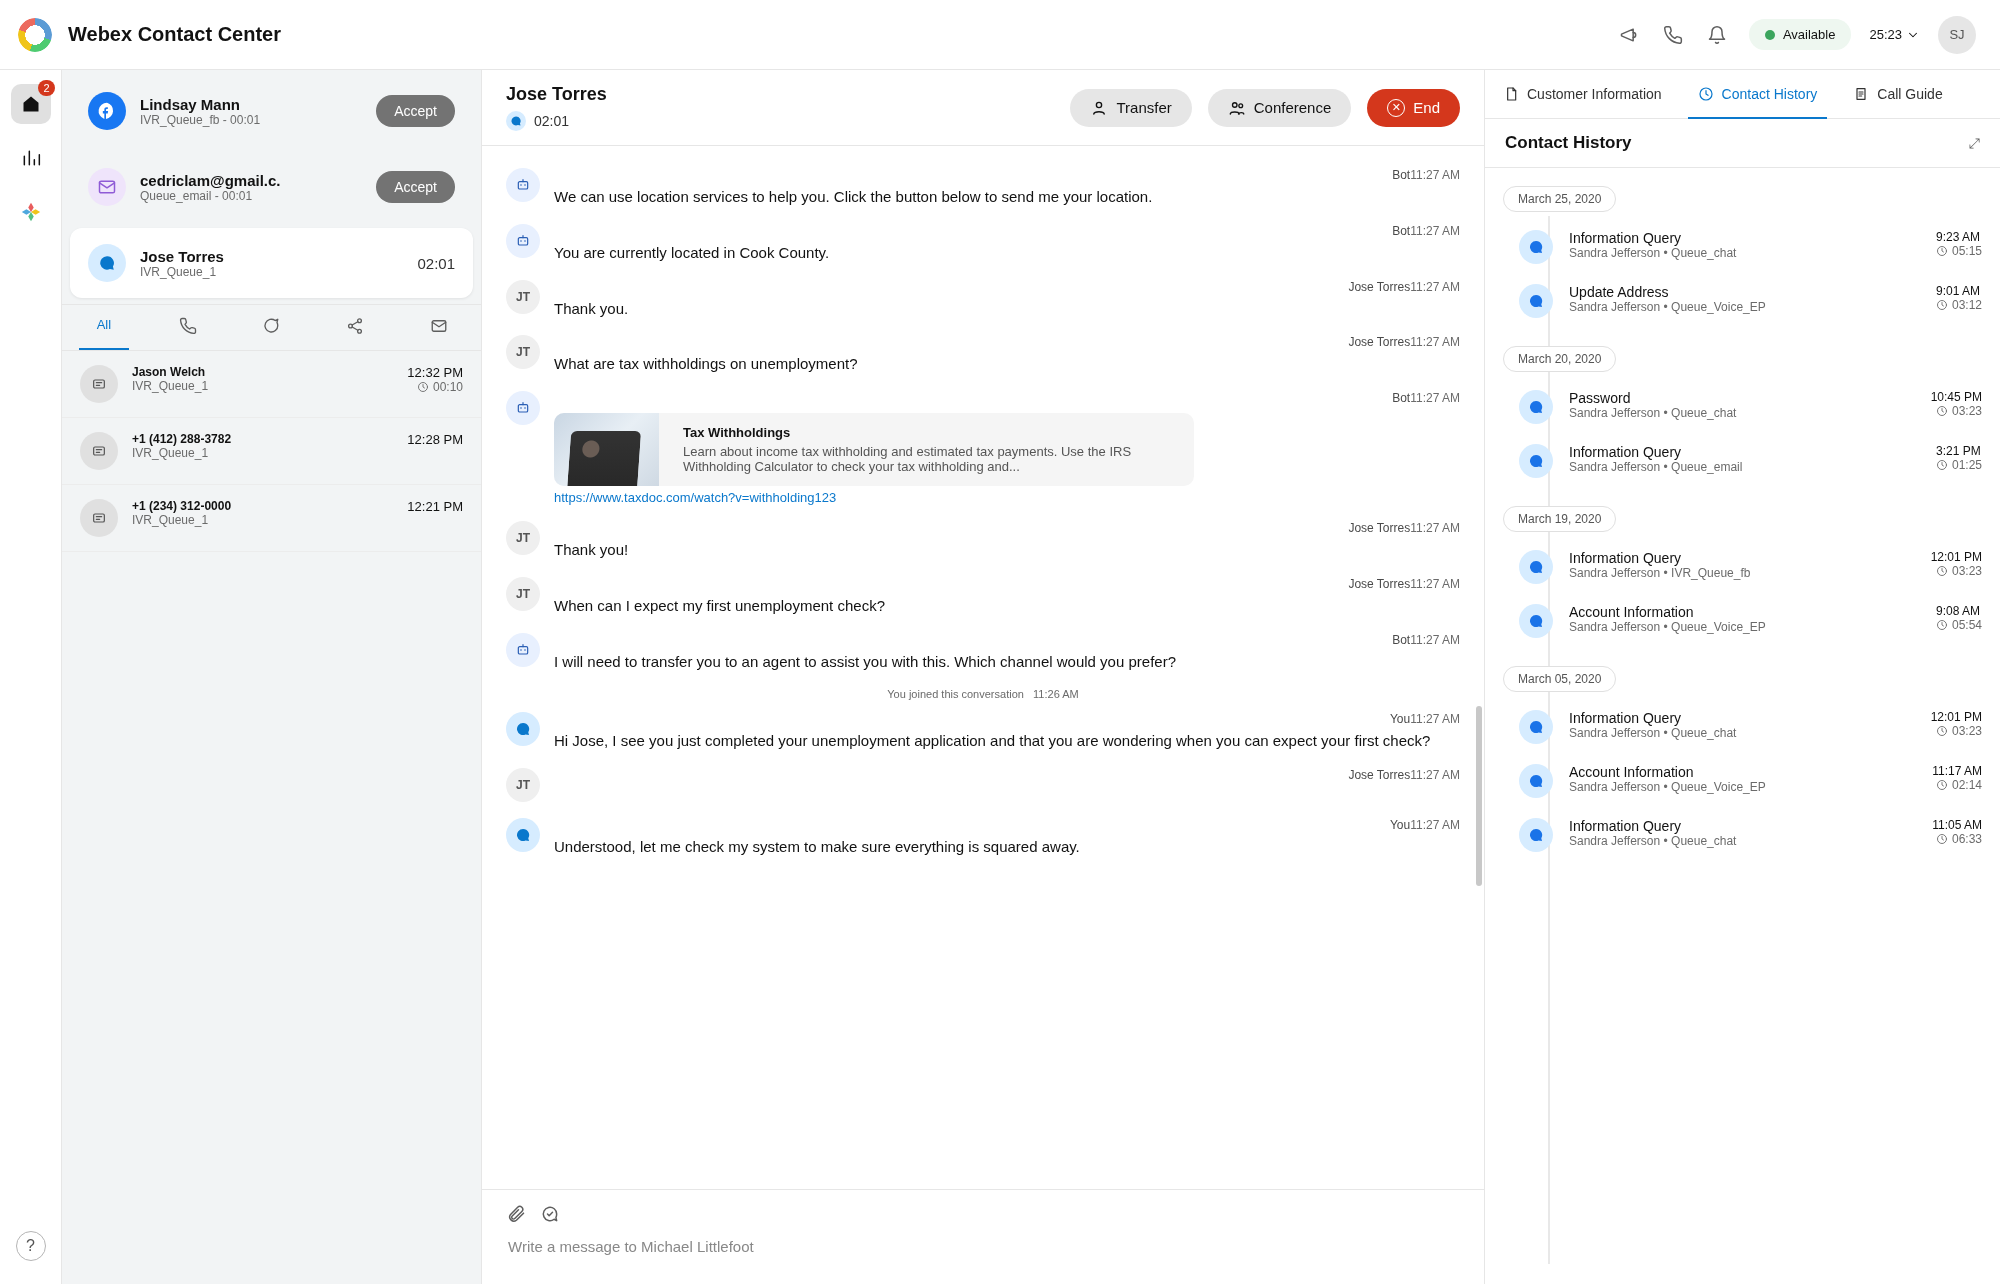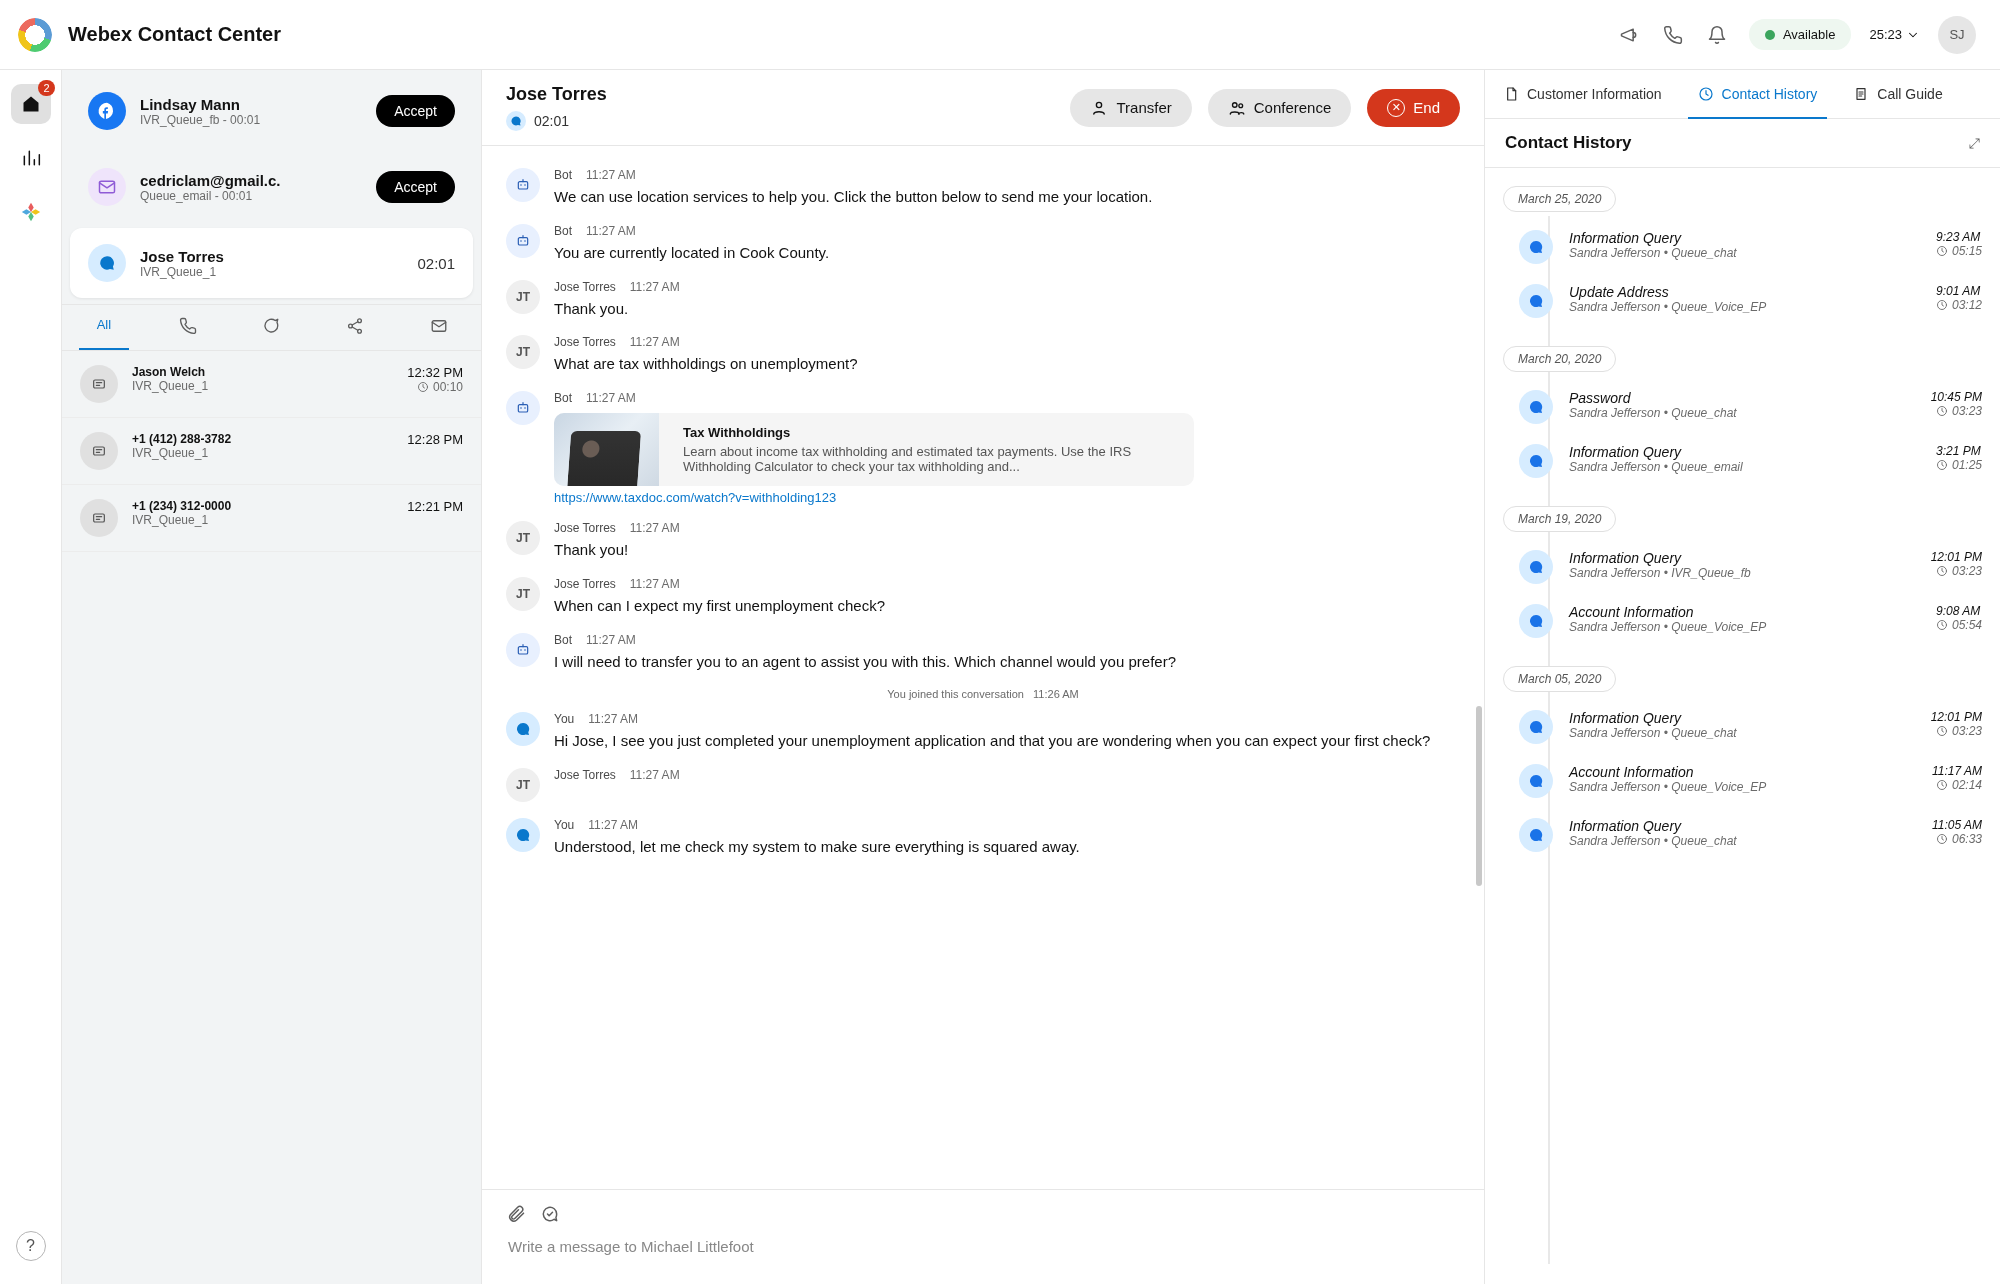--- a/index.html
+++ b/index.html
@@ -106,21 +106,21 @@
     font-size:18px;
   }
   .ch-fb { background:#1877f2; color:#fff; }
   .ch-email { background:#efe4fb; color:#8f5bd6; }
   .ch-chat { background:#d6ecff; color:#0a78cc; }
   .ch-gray { background:#e0e0e0; color:#555; }
   .q-main { flex:1; min-width:0; }
   .q-name { font-weight:700; font-size:15px; white-space:nowrap; overflow:hidden; text-overflow:ellipsis;}
   .q-sub { font-size:12px; color:var(--text-sub); }
   .btn-accept {
-    background:#000000; color:#fff; border:none; border-radius:18px;
+    background:#737373; color:#fff; border:none; border-radius:18px;
     padding:8px 18px; font-size:14px; cursor:pointer;
   }
   .q-time { font-size:15px; font-weight:500; color:#333; }
   
   .history-tabs {
     display:flex; border-top:1px solid var(--border);
     border-bottom:1px solid var(--border);
     background:var(--bg-panel);
   }
   .history-tab {
@@ -176,21 +176,21 @@
   .msg-row { display:flex; gap:14px; margin:10px 0 16px 0; }
   .msg-avatar {
     width:34px;height:34px;border-radius:50%;
     display:flex;align-items:center;justify-content:center;
     font-size:12px; flex-shrink:0;
   }
   .av-bot { background:#e8f0fe; color:#2b5fb5; }
   .av-jt  { background:#efefef; color:#555; font-weight:600; }
   .av-you { background:#d6ecff; color:#0a78cc; }
   .msg-body { flex:1; }
-  .msg-meta { font-size:12px; color:var(--text-sub); margin-bottom:4px; display:flex; gap:14px;}
+  .msg-meta { font-size:12px; color:var(--text-sub); margin-bottom:4px; display:flex; gap:0;justify-content:flex-end;}
   .msg-sender { color:#4a4a4a; }
   .msg-text { font-size:15px; color:#121212; line-height:1.45; }
   .card {
     display:flex; background:#f5f5f5; border-radius:10px;
     overflow:hidden; margin-top:8px; max-width:640px;
   }
   .card-img {
     width:170px; background:linear-gradient(135deg,#c9d6e3 0%,#e8eff5 50%,#cfd9e3 100%);
     position:relative; overflow:hidden;
   }
@@ -237,21 +237,21 @@
   .info-tab.active::after {
     content:''; position:absolute; left:8px; right:8px; bottom:-1px; height:2px;
     background:var(--accent-blue);
   }
   .info-header {
     display:flex; align-items:center; justify-content:space-between;
     padding:14px 20px; border-bottom:1px solid var(--border);
   }
   .info-header h3 { margin:0; font-size:17px; font-weight:700; }
   .expand-icon { cursor:pointer; color:var(--icon-gray); font-size:14px;}
-  .timeline { flex:1; overflow:auto; padding:10px 18px 35px 18px; position:relative;font-style:italic;}
+  .timeline { flex:1; overflow:auto; padding:10px 18px 35px 18px; position:relative;}
   .tl-line { position:absolute; left:63px; top:48px; bottom:20px; width:2px; background:#e8e8e8; }
   .date-chip {
     display:inline-block; border:1px solid #e0e0e0; border-radius:14px;
     padding:5px 14px; font-size:12px; color:#555; margin:8px 0 12px 0;
     position:relative; z-index:2; background:#fff;
   }
   .tl-item { display:flex; gap:16px; margin:6px 0 20px 0; position:relative; z-index:2;}
   .tl-icon { width:34px;height:34px;border-radius:50%;
     background:#d6ecff; color:#1a73e8;
     display:flex;align-items:center;justify-content:center;

